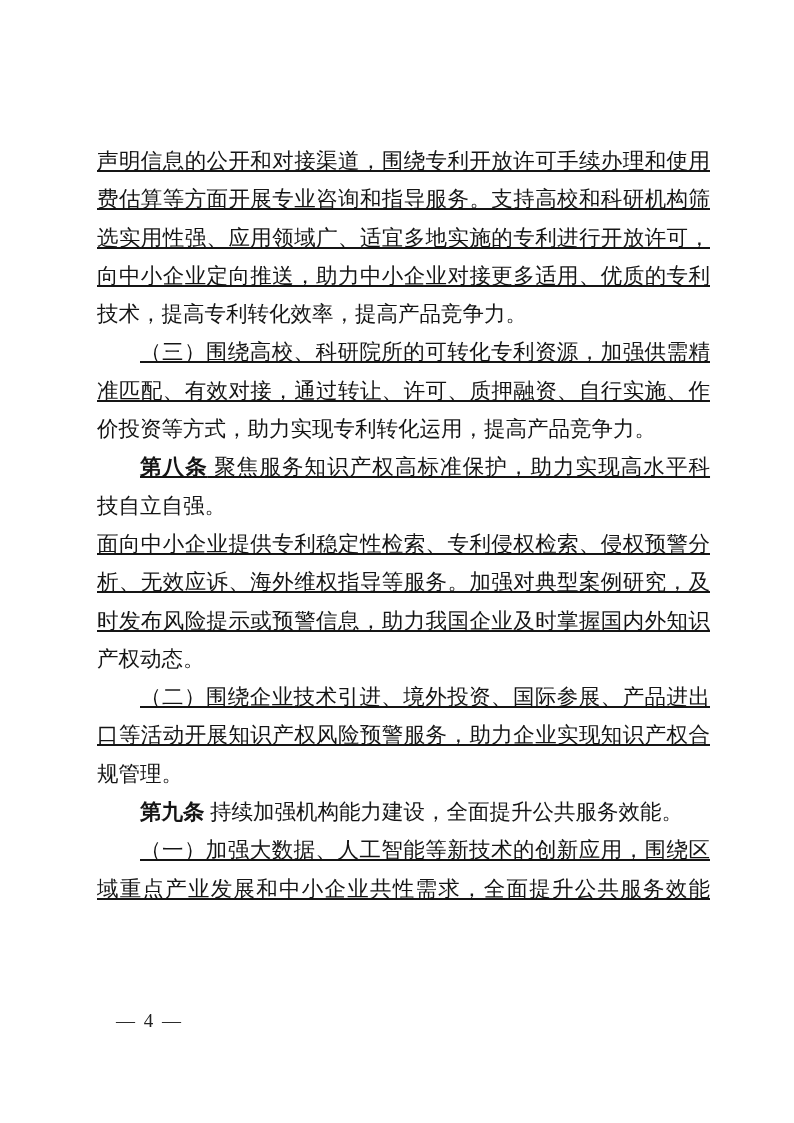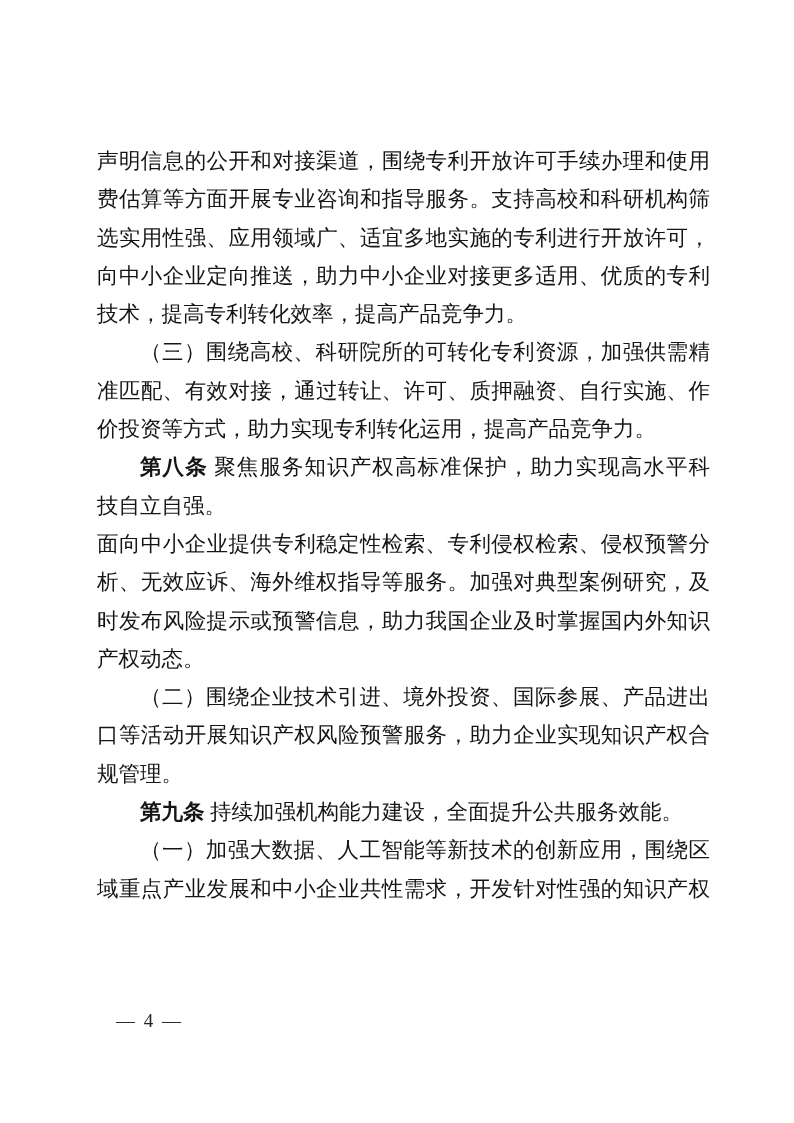--- a/index.html
+++ b/index.html
@@ -26,20 +26,21 @@
     font-size: 21.5px;
     line-height: 38.3px;
     height: 38.3px;
     white-space: nowrap;
     text-align: justify;
     text-justify: inter-character;
     letter-spacing: 0px;
   }
   .line.fill {
     text-align-last: justify;
+    text-decoration: underline;
   }
   .line.indent {
     padding-left: 43px;
   }
   .seg-bold {
     font-family: "Liberation Sans", "DejaVu Sans", sans-serif;
     font-weight: 700;
   }
   .seg-normal {
     font-weight: 400;
@@ -72,16 +73,16 @@
       <div class="line"><span class="seg-normal">技自立自强。</span></div>
       <div class="line fill"><span class="seg-normal">面向中小企业提供专利稳定性检索、专利侵权检索、侵权预警分</span></div>
       <div class="line fill"><span class="seg-normal">析、无效应诉、海外维权指导等服务。加强对典型案例研究，及</span></div>
       <div class="line fill"><span class="seg-normal">时发布风险提示或预警信息，助力我国企业及时掌握国内外知识</span></div>
       <div class="line"><span class="seg-normal">产权动态。</span></div>
       <div class="line fill indent"><span class="seg-normal">（二）围绕企业技术引进、境外投资、国际参展、产品进出</span></div>
       <div class="line fill"><span class="seg-normal">口等活动开展知识产权风险预警服务，助力企业实现知识产权合</span></div>
       <div class="line"><span class="seg-normal">规管理。</span></div>
       <div class="line indent"><span class="seg-bold">第九条</span><span class="seg-normal"> 持续加强机构能力建设，全面提升公共服务效能。</span></div>
       <div class="line fill indent"><span class="seg-normal">（一）加强大数据、人工智能等新技术的创新应用，围绕区</span></div>
-      <div class="line fill"><span class="seg-normal">域重点产业发展和中小企业共性需求，开发针对性强的知识产权</span></div>
+      <div class="line fill"><span class="seg-normal">域重点产业发展和中小企业共性需求，全面提升公共服务效能</span></div>
     </div>
   <div class="footer-pagenum">— 4 —</div>
 </div>
 
 </body></html>

